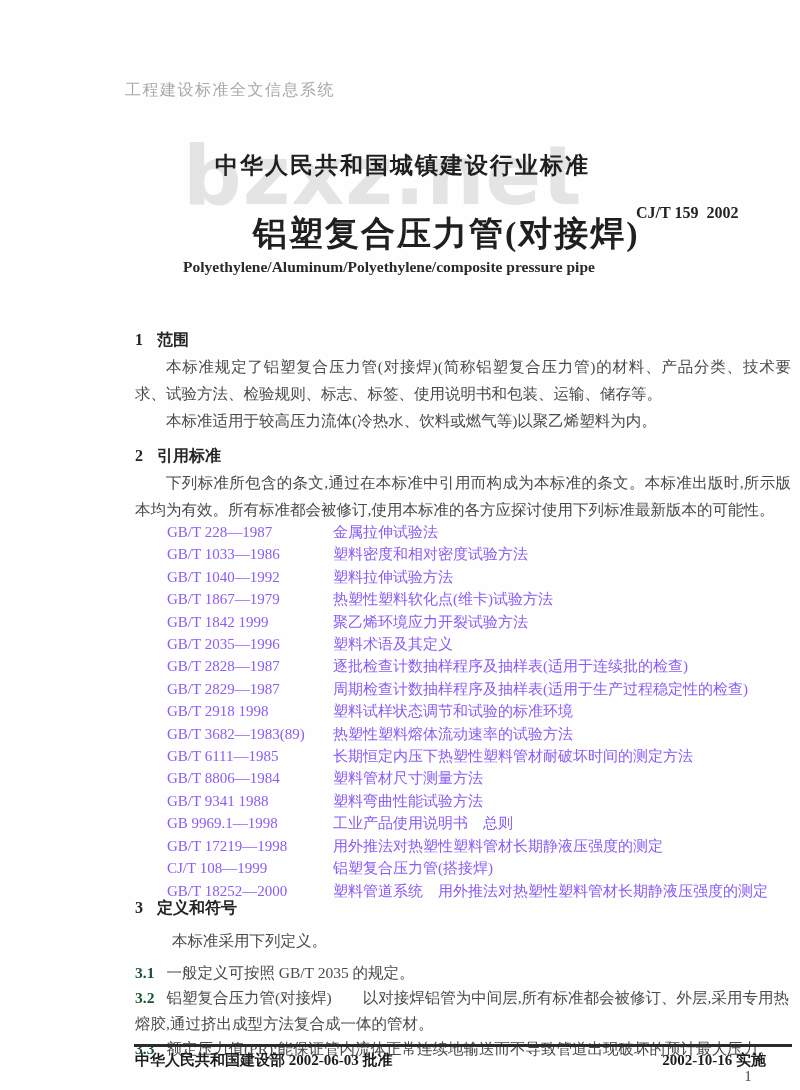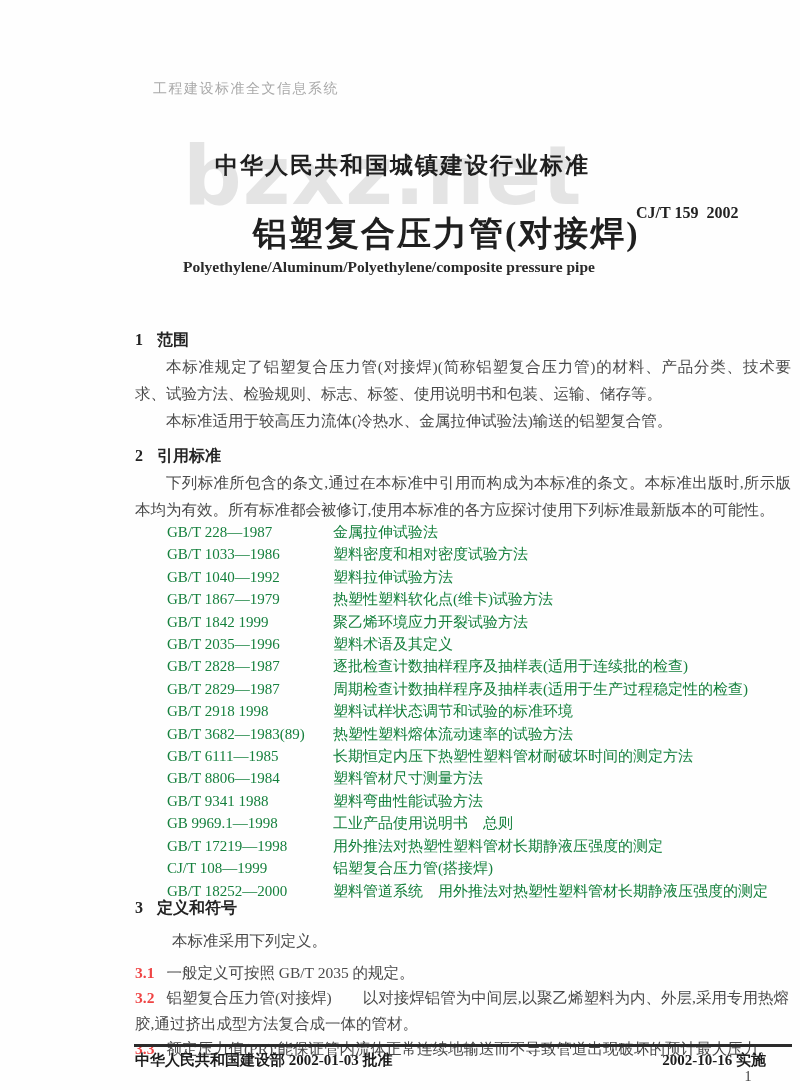--- a/index.html
+++ b/index.html
@@ -8,24 +8,23 @@
     width: 800px;
     height: 1090px;
     background: #fefefe;
     overflow: hidden;
     font-family: "Liberation Serif", "DejaVu Serif", serif;
     color: #3f3f3f;
   }
   .header-note {
     position: absolute;
     left: 125px; top: 80px;
-    font-size: 14px;
+    font-size: 16px;
     letter-spacing: 1.5px;
     color: #a9a9a9;
-    margin-left: 28px;
   }
   .watermark {
     position: absolute;
     left: 183px; top: 128px;
     font-family: "DejaVu Sans", "Liberation Sans", sans-serif;
     font-weight: bold;
     font-size: 82px;
     letter-spacing: 1px;
     color: #e4e4e4;
     z-index: 0;
@@ -88,39 +87,39 @@
   }
   #sec1-body { top: 353px; }
   #sec2-body { top: 469px; }
   .body-block p { margin: 0; text-indent: 2em; }
   .standards-list {
     position: absolute;
     left: 167px; top: 521px;
     width: 625px;
     font-size: 15px;
     line-height: 22.4px;
-    color: #15803d;
+    color: #8b5cf6;
   }
   .standards-list .std-row { white-space: nowrap; }
   .standards-list .std-code-cell {
     display: inline-block;
     min-width: 152px;
     margin-right: 14px;
   }
   #sec3-body {
     position: absolute;
     left: 135px; top: 922px;
     width: 660px;
     font-size: 15.5px;
     line-height: 25.5px;
     color: #4a4a4a;
   }
   #sec3-body .intro { margin: 6px; text-indent: 2em; }
   .clause { margin: 0; }
-  .clause .clause-num { font-weight: bold; color: #ef4444; margin-right: 12px; }
+  .clause .clause-num { font-weight: bold; color: #14532d; margin-right: 12px; }
   .footer-rule {
     position: absolute;
     left: 134px; top: 1044px;
     width: 658px; height: 3px;
     background: #2b2b2b;
   }
   .footer-row {
     position: absolute;
     left: 135px; top: 1051px;
     width: 631px;
@@ -155,21 +154,21 @@
   <div class="std-code">CJ/T 159  2002</div>
 
   <div class="en-title">Polyethylene/Aluminum/Polyethylene/composite pressure pipe</div>
 
   <div class="sec-heading" id="sec1-heading">
     <span class="sec-num">1</span><span>范围</span>
   </div>
 
   <div class="body-block" id="sec1-body">
     <p>本标准规定了铝塑复合压力管(对接焊)(简称铝塑复合压力管)的材料、产品分类、技术要求、试验方法、检验规则、标志、标签、使用说明书和包装、运输、储存等。</p>
-    <p>本标准适用于较高压力流体(冷热水、金属拉伸试验法)输送的铝塑复合管。</p>
+    <p>本标准适用于较高压力流体(冷热水、饮料或燃气等)以聚乙烯塑料为内。</p>
   </div>
 
   <div class="sec-heading" id="sec2-heading">
     <span class="sec-num">2</span><span>引用标准</span>
   </div>
 
   <div class="body-block" id="sec2-body">
     <p>下列标准所包含的条文,通过在本标准中引用而构成为本标准的条文。本标准出版时,所示版本均为有效。所有标准都会被修订,使用本标准的各方应探讨使用下列标准最新版本的可能性。</p>
   </div>
 
@@ -250,31 +249,31 @@
 
   <div id="sec3-body">
     <p class="intro">本标准采用下列定义。</p>
     <div>
 
         <p class="clause">
           <span class="clause-num">3.1</span><span>一般定义可按照 GB/T 2035 的规定。</span>
         </p>
 
         <p class="clause">
-          <span class="clause-num">3.2</span><span>铝塑复合压力管(对接焊)　　以对接焊铝管为中间层,以聚乙烯塑料为内、外层,采用专用热熔胶,通过挤出成型方法复合成一体的管材。</span>
+          <span class="clause-num">3.2</span><span>铝塑复合压力管(对接焊)　　以对接焊铝管为中间层,所有标准都会被修订、外层,采用专用热熔胶,通过挤出成型方法复合成一体的管材。</span>
         </p>
 
         <p class="clause">
           <span class="clause-num">3.3</span><span>额定压力值(PR):能保证管内流体正常连续地输送而不导致管道出现破坏的预计最大压力。</span>
         </p>
       </div>
   </div>
 
   <div class="footer-rule"></div>
 
   <div class="footer-row">
-    <span>中华人民共和国建设部 2002-01-03 批准</span>
+    <span>中华人民共和国建设部 2002-06-03 批准</span>
     <span>2002-10-16 实施</span>
   </div>
 
   <div class="page-number">1</div>
 
 </div>
 
 </body></html>

